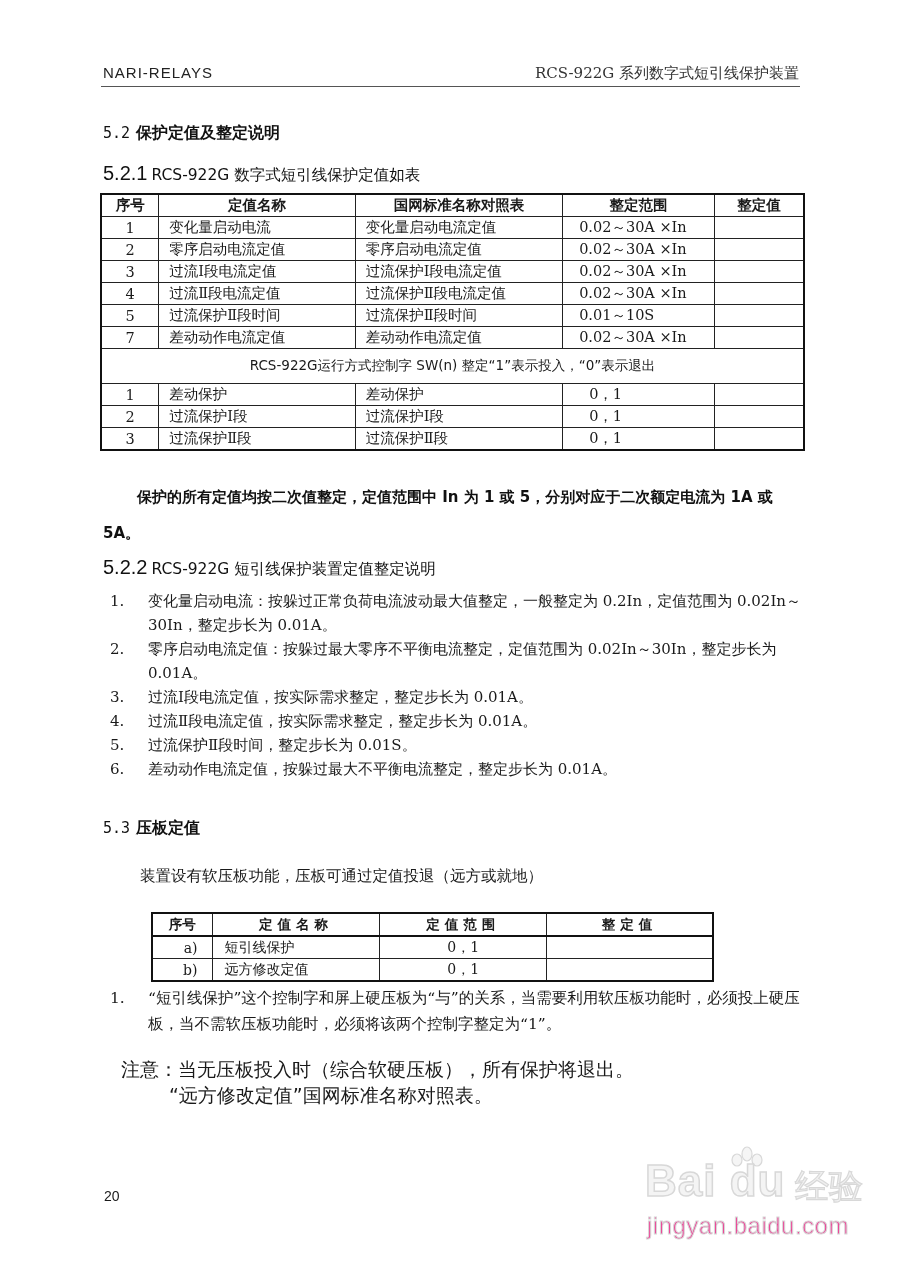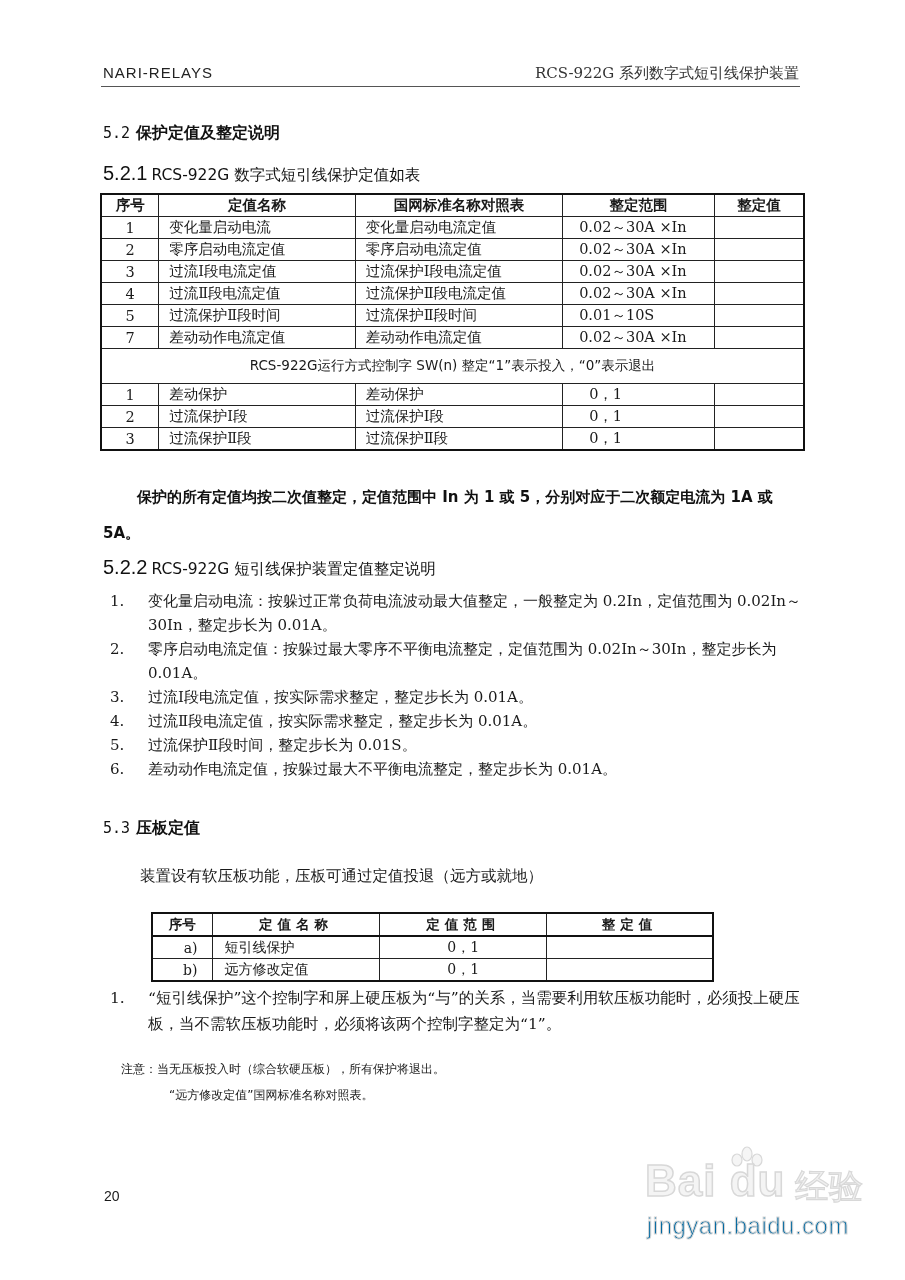--- a/index.html
+++ b/index.html
@@ -46,32 +46,32 @@
   table.t2 tr.hrow th { border-bottom: 2.5px solid #111; }
   table.t2 td { border: 1.3px solid #222; height: 21px; padding: 0; }
   table.t2 td.idx { text-align: right; padding-right: 14px; }
   table.t2 td.nm { padding-left: 12px; margin-top: 44px; }
   table.t2 td.c { text-align: center; }
 
   .note-list { position: absolute; left: 110px; width: 700px; font-size: 15.5px; line-height: 26px; }
   .note-list .item { display: flex; }
   .note-list .n { width: 38px; flex: 0 0 38px; }
 
-  .caution { position: absolute; left: 121px; top: 1056px; font-family: "DejaVu Sans", sans-serif; font-size: 12px; line-height: 26px; }
+  .caution { position: absolute; left: 121px; top: 1056px; font-family: "DejaVu Sans", sans-serif; font-size: 19px; line-height: 26px; }
   .caution .line2 { padding-left: 48px; }
 
   .page-num { position: absolute; left: 104px; top: 1188px; font-family: "Liberation Sans", sans-serif; font-size: 14px; }
 
   .watermark { position: absolute; left: 645px; top: 1148px; width: 240px; height: 100px; color: #e2e2e2; }
   .wm-logo { font-family: "Liberation Sans", sans-serif; font-weight: bold; font-size: 44px; letter-spacing: 1px;
              -webkit-text-stroke: 1.5px #d8d8d8; color: #f4f4f4; position: absolute; left: 0; top: 8px; }
   .wm-cn { font-family: "DejaVu Sans", sans-serif; font-size: 34px; position: absolute; left: 150px; top: 16px;
            color: #f0f0f0; -webkit-text-stroke: 1.2px #d8d8d8; }
   .wm-url { font-family: "Liberation Sans", sans-serif; font-size: 24px; position: absolute; left: 2px; top: 64px;
-            color: #0369a1; -webkit-text-stroke: 1px #d8d8d8; letter-spacing: 0.5px; }
+            color: #ec4899; -webkit-text-stroke: 1px #d8d8d8; letter-spacing: 0.5px; }
   .wm-paw { position: absolute; left: 82px; top: -2px; width: 40px; height: 22px; }
 </style>
 </head>
 <body>
 
 <div class="page">
 
   <div class="hdr-left">NARI-RELAYS</div>
   <div class="hdr-right">RCS-922G 系列数字式短引线保护装置</div>
   <div class="hdr-rule"></div>

